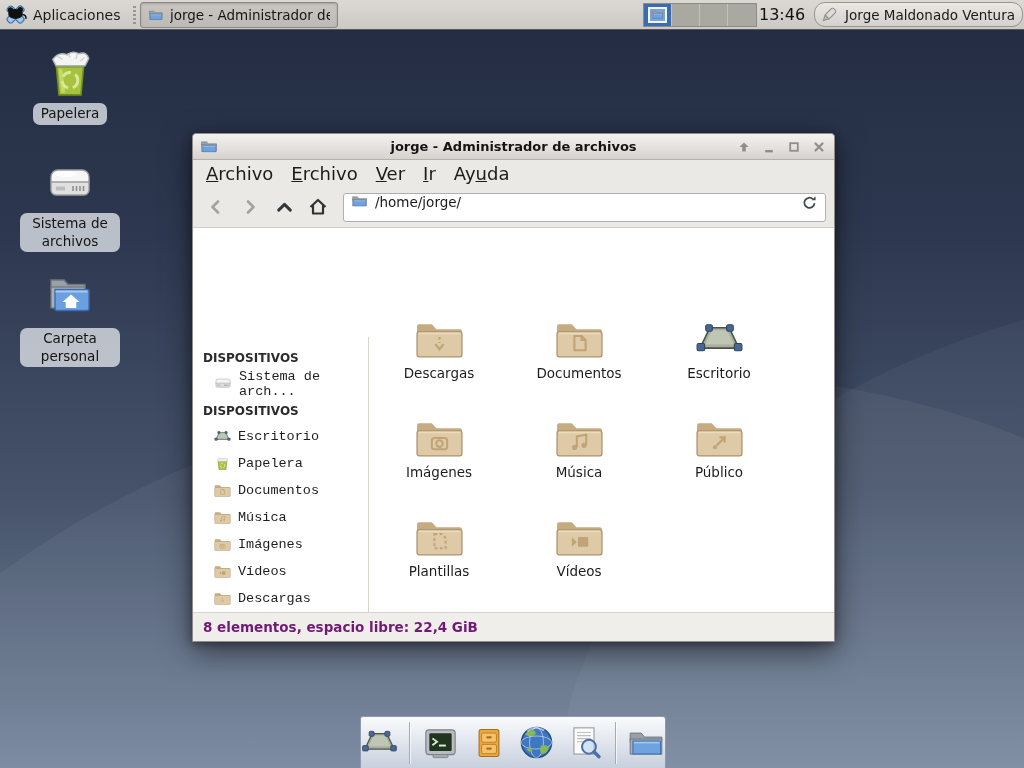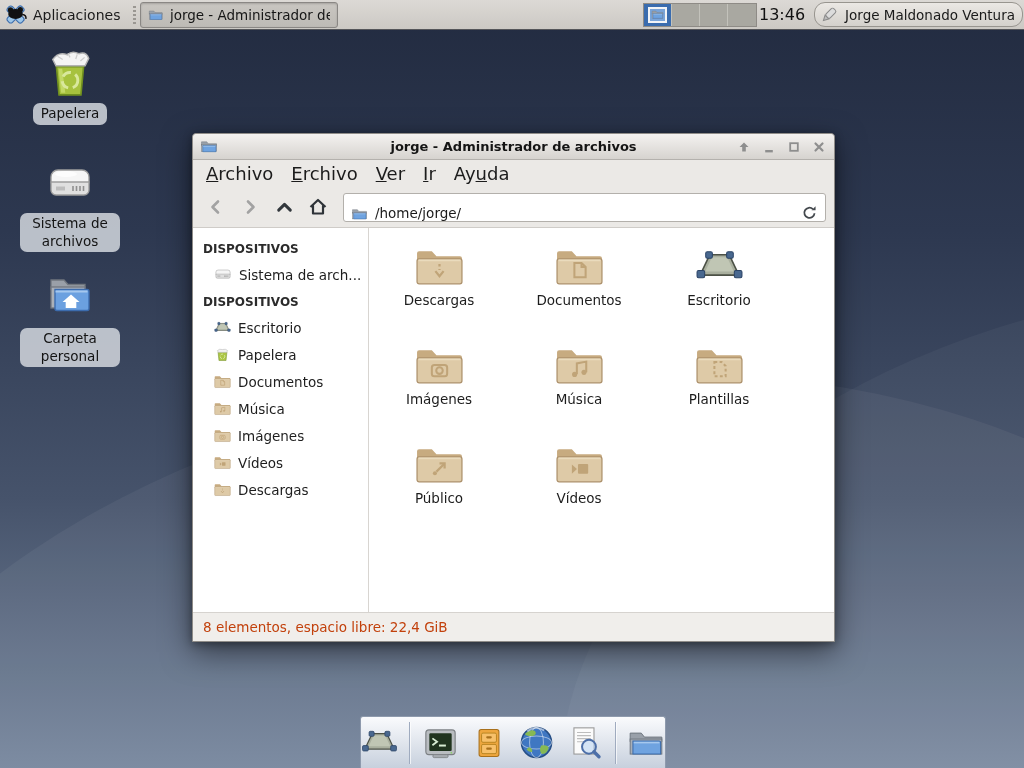--- a/index.html
+++ b/index.html
@@ -59,39 +59,39 @@
   .tb-btn { width:16px; height:16px; display:flex; align-items:center; justify-content:center; }
 
   .menubar { height:27px; background:#ebe9e6; display:flex; align-items:center; padding:0 4px; }
   .menu-item { font-size:18px; color:#1c1c1c; padding:4px 9px; }
   .menu-item .u { text-decoration:underline; }
 
   .toolbar { height:41px; background:#ebe9e6; border-bottom:1px solid #cfccc8;
              display:flex; align-items:center; padding:0 8px; gap:4px; }
   .nav-btn { width:30px; height:29px; display:flex; align-items:center; justify-content:center; border-radius:3px; }
   .pathbar { flex:1; height:29px; margin-left:6px; background:#fff; border:1px solid #b3b0ab; border-radius:3px;
-             display:flex; align-items:flex-end; padding:0 7px; gap:7px; }
+             display:flex; align-items:flex-start; padding:0 7px; gap:7px; }
   .pathbar .path { font-size:13.5px; color:#1a1a1a; flex:1; }
 
-  .content { flex:1; display:flex; background:#fff; min-height:0; }
+  .content { flex:1; display:flex; background:#fff; min-height:0;align-items:flex-end; }
   .sidebar { width:176px; border-right:1px solid #d8d5d1; padding-top:7px; overflow:hidden; }
   .sb-header { font-size:12px; font-weight:bold; color:#2b2b2b; padding:7px 10px 5px 10px; }
   .sb-item { display:flex; align-items:center; gap:7px; height:27px; padding-left:21px;
-             font-size:13.5px; color:#1e1e1e; }
+             font-size:13.5px; color:#1e1e1e;font-family:Liberation Mono, monospace; }
   .sb-item.selected { background:#4282d8; color:#fff; }
   .sb-item svg { flex:none; }
 
   .files { flex:1; display:grid; grid-template-columns:140px 140px 140px; grid-auto-rows:99px;
            padding-top:14px; align-content:start; }
   .file { display:flex; flex-direction:column; align-items:center; gap:5px; padding-top:4px; }
   .file .flbl { font-size:13.5px; color:#1d1d1d; text-align:center; }
 
   .statusbar { height:29px; background:#f0eeeb; border-top:1px solid #d6d3cf;
                display:flex; align-items:center; padding-left:10px; }
-  .statusbar span { font-size:13.5px; color:#c2410c; }
+  .statusbar span { font-size:13.5px; color:#701a75;font-weight:bold; }
 
   
   .dock { position:absolute; left:360px; top:716px; width:306px; height:52px;
           background:linear-gradient(#fafbfd,#c7d0dd); border:1px solid #8e9aad; border-bottom:none;
           border-radius:3px 3px 0 0; display:flex; align-items:center; justify-content:center; gap:11px; z-index:40; }
   .dock-sep { width:1px; height:42px; background:#9fabbf; box-shadow:1px 0 0 rgba(255,255,255,0.7); }
   .dock-btn { width:38px; height:42px; display:flex; align-items:center; justify-content:center; }
 
   .hidden-defs { position:absolute; width:0; height:0; overflow:hidden; }
 </style>
@@ -464,30 +464,30 @@
       <div class="file">
         <svg width="49" height="41" viewBox="0 0 48 40">
             <use href="#i-folder"></use>
             <use href="#e-music"></use>
           </svg>
         <div class="flbl">Música</div>
       </div>
       <div class="file">
         <svg width="49" height="41" viewBox="0 0 48 40">
             <use href="#i-folder"></use>
+            <use href="#e-share"></use>
+          </svg>
+        <div class="flbl">Público</div>
+      </div>
+      <div class="file">
+        <svg width="49" height="41" viewBox="0 0 48 40">
+            <use href="#i-folder"></use>
             <use href="#e-tmpl"></use>
           </svg>
         <div class="flbl">Plantillas</div>
-      </div>
-      <div class="file">
-        <svg width="49" height="41" viewBox="0 0 48 40">
-            <use href="#i-folder"></use>
-            <use href="#e-share"></use>
-          </svg>
-        <div class="flbl">Público</div>
       </div>
       <div class="file">
         <svg width="49" height="41" viewBox="0 0 48 40">
             <use href="#i-folder"></use>
             <use href="#e-video"></use>
           </svg>
         <div class="flbl">Vídeos</div>
       </div>
     </div>
   </div>

